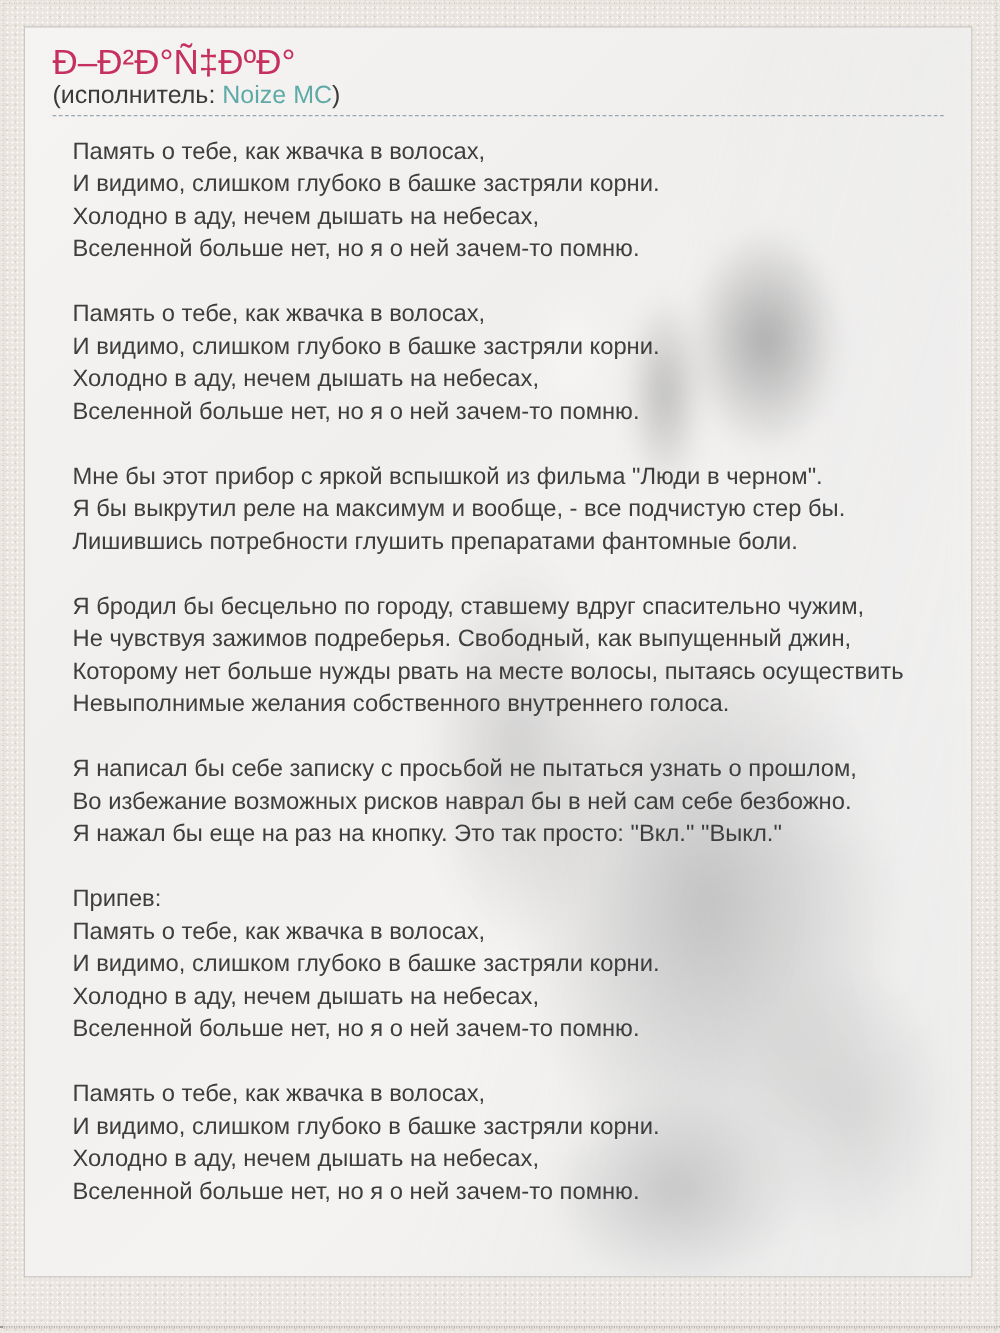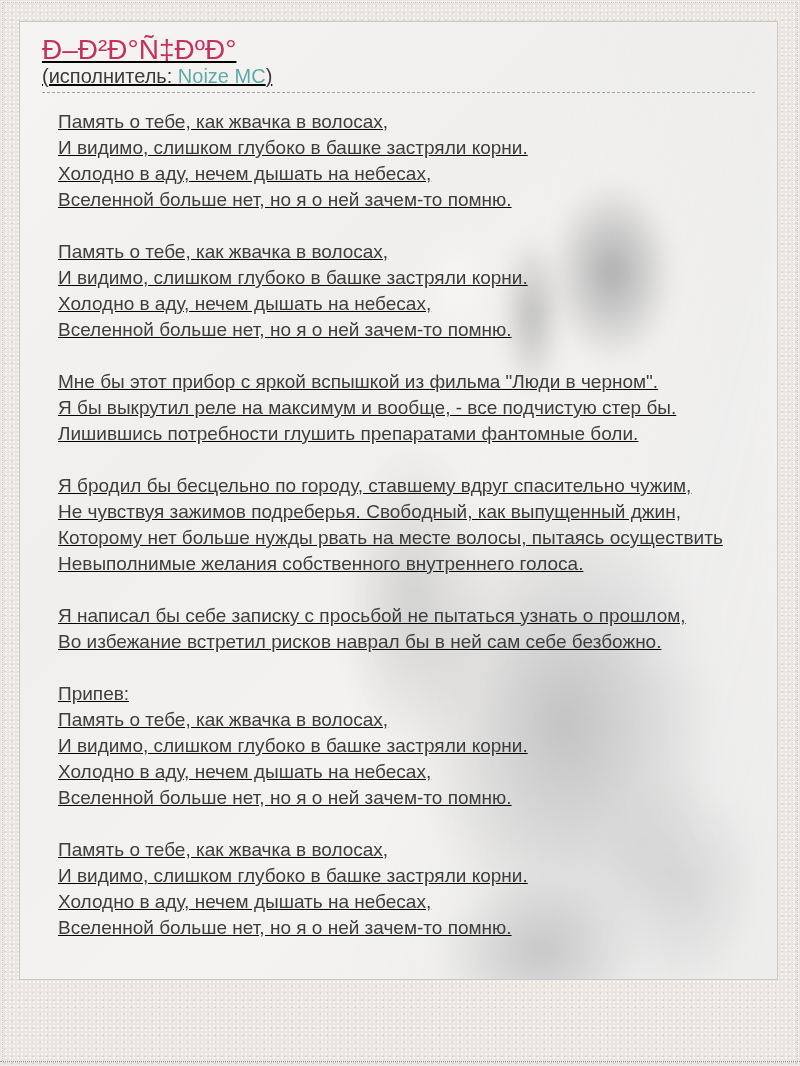--- a/index.html
+++ b/index.html
@@ -20,25 +20,24 @@
     border: 1px dotted #cdc7bc;
     pointer-events: none;
   }
   .bottom-divider {
     position: absolute; left: 0; top: 1061px; width: 800px; height: 0;
     border-top: 1px dotted #9a9a98;
   }
   .card {
     position: absolute; left: 19px; top: 21px;
     width: 713px;
-    padding: 12px 22px 22px 22px;
+    padding: 12px 22px 38px 22px;
     background: linear-gradient(135deg, #f5f4f2 0%, #f0efed 35%, #f4f3f1 65%, #ededeb 100%);
     border: 1px solid #c9c8c5;
     overflow: hidden;
-    text-decoration: underline;
   }
   .photo-wash {
     position: absolute; left: 0; top: 0; width: 757px; height: 1021px;
     z-index: 0;
     filter: blur(9px);
     opacity: .55;
     background-image:
       radial-gradient(90px 130px at 592px 250px, rgba(35,35,40,.60), rgba(35,35,40,0) 70%),
       radial-gradient(45px 115px at 512px 292px, rgba(40,40,45,.48), rgba(40,40,45,0) 70%),
       radial-gradient(50px 75px at 437px 262px, rgba(253,252,250,.95), rgba(253,252,250,0) 72%),
@@ -109,21 +108,22 @@
 
       <div class="lyric-block">
         <div class="lyric-line">Я бродил бы бесцельно по городу, ставшему вдруг спасительно чужим,</div>
         <div class="lyric-line">Не чувствуя зажимов подреберья. Свободный, как выпущенный джин,</div>
         <div class="lyric-line">Которому нет больше нужды рвать на месте волосы, пытаясь осуществить</div>
         <div class="lyric-line">Невыполнимые желания собственного внутреннего голоса.</div>
       </div>
 
       <div class="lyric-block">
         <div class="lyric-line">Я написал бы себе записку с просьбой не пытаться узнать о прошлом,</div>
-        <div class="lyric-line">Во избежание встретил рисков наврал бы в ней сам себе безбожно.</div>
+        <div class="lyric-line">Во избежание возможных рисков наврал бы в ней сам себе безбожно.</div>
+        <div class="lyric-line">Я нажал бы еще на раз на кнопку. Это так просто: "Вкл." "Выкл."</div>
       </div>
 
       <div class="lyric-block">
         <div class="lyric-line">Припев:</div>
         <div class="lyric-line">Память о тебе, как жвачка в волосах,</div>
         <div class="lyric-line">И видимо, слишком глубоко в башке застряли корни.</div>
         <div class="lyric-line">Холодно в аду, нечем дышать на небесах,</div>
         <div class="lyric-line">Вселенной больше нет, но я о ней зачем-то помню.</div>
       </div>
 

